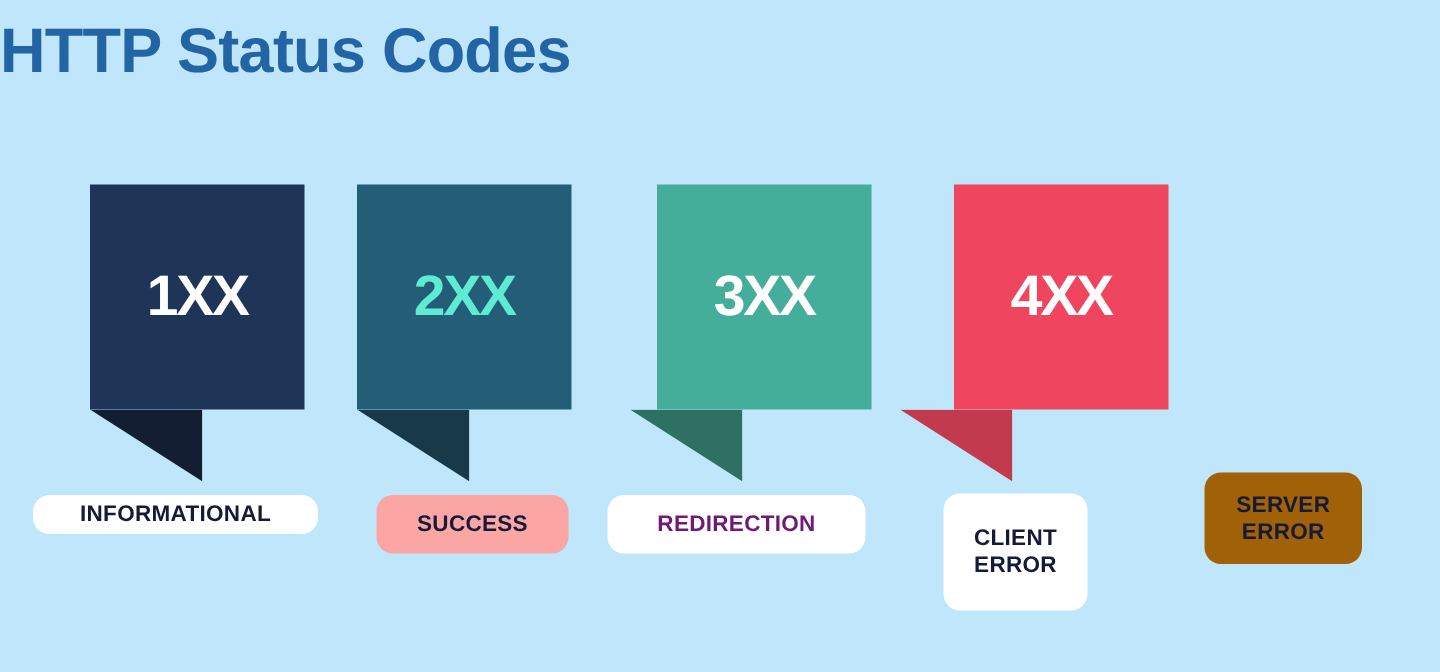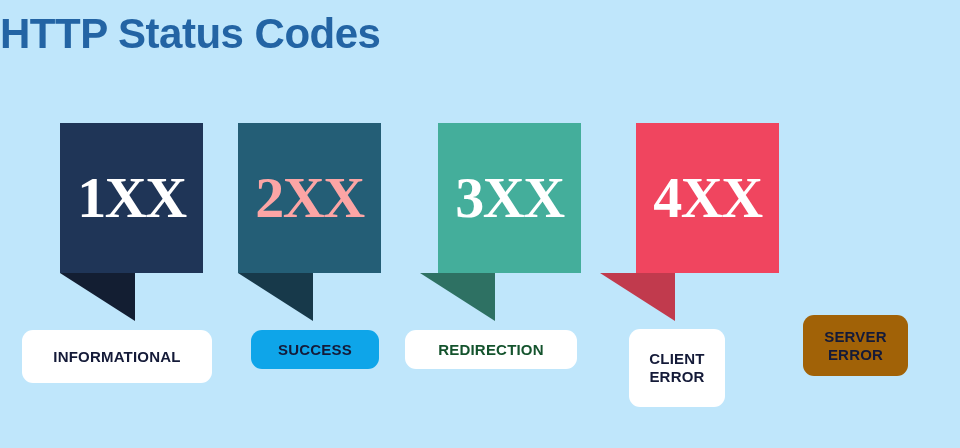--- a/index.html
+++ b/index.html
@@ -54,26 +54,26 @@
   .card-body {
     position: relative;
     width: 143px;
     height: 150px;
     display: flex;
     align-items: center;
     justify-content: center;
   }
 
   .card-code {
-    font-size: 58px;
+    font-size: 38px;
     font-weight: 700;
     color: #ffffff;
     letter-spacing: -1.5px;
     line-height: 1;
-    font-family: Liberation Serif, serif;
+    font-family: Liberation Sans, sans-serif;
     user-select: none;
   }
 
   
   .card-tail {
     position: absolute;
     top: 150px;
     left: 0;
     width: 75px;
     height: 48px;
@@ -110,38 +110,38 @@
 
   <div id="cards">
       <div class="card" style="left: 60px;">
         <div class="card-body" style="background: rgb(31, 53, 87);">
           <div class="card-code" style="color: rgb(255, 255, 255);">1XX</div>
         </div>
         <div class="card-tail" style="background: rgb(19, 30, 50);"></div>
       </div>
       <div class="card" style="left: 238px;">
         <div class="card-body" style="background: rgb(36, 94, 118);">
-          <div class="card-code" style="color: #fca5a5;">2XX</div>
+          <div class="card-code" style="color: #5eead4;">2XX</div>
         </div>
         <div class="card-tail" style="background: rgb(23, 57, 74);"></div>
       </div>
       <div class="card" style="left: 420px;">
         <div class="card-body" style="background: rgb(68, 174, 155); margin-left: 18px;">
           <div class="card-code" style="color: rgb(255, 255, 255);">3XX</div>
         </div>
         <div class="card-tail" style="background: rgb(46, 113, 99);"></div>
       </div>
       <div class="card" style="left: 600px;">
         <div class="card-body" style="background: rgb(240, 69, 95); margin-left: 36px;">
           <div class="card-code" style="color: rgb(255, 255, 255);">4XX</div>
         </div>
         <div class="card-tail" style="background: rgb(193, 58, 77);"></div>
       </div>
     </div>
 
-<div class="label-pill" style="left: 22px; top: 330px; width: 190px; height: 53px; background: rgb(255, 255, 255); color: rgb(20, 26, 56);">INFORMATIONAL</div>
-    <div class="label-pill" style="left: 251px; top: 330px; width: 128px; height: 39px; background: #0ea5e9; color: rgb(20, 26, 56);">SUCCESS</div>
-    <div class="label-pill" style="left: 405px; top: 330px; width: 172px; height: 39px; background: rgb(255, 255, 255); color: #14532d;">REDIRECTION</div>
+<div class="label-pill" style="left: 22px; top: 330px; width: 190px; height: 26px; background: rgb(255, 255, 255); color: rgb(20, 26, 56);">INFORMATIONAL</div>
+    <div class="label-pill" style="left: 251px; top: 330px; width: 128px; height: 39px; background: #fca5a5; color: rgb(20, 26, 56);">SUCCESS</div>
+    <div class="label-pill" style="left: 405px; top: 330px; width: 172px; height: 39px; background: rgb(255, 255, 255); color: #701a75;">REDIRECTION</div>
     <div class="label-pill" style="left: 629px; top: 329px; width: 96px; height: 78px; background: rgb(255, 255, 255); color: rgb(20, 26, 56);">CLIENT
 ERROR</div>
     <div class="label-pill" style="left: 803px; top: 315px; width: 105px; height: 61px; background: #a16207; color: rgb(20, 26, 56);">SERVER
 ERROR</div>
   </div>
 
 </body></html>

